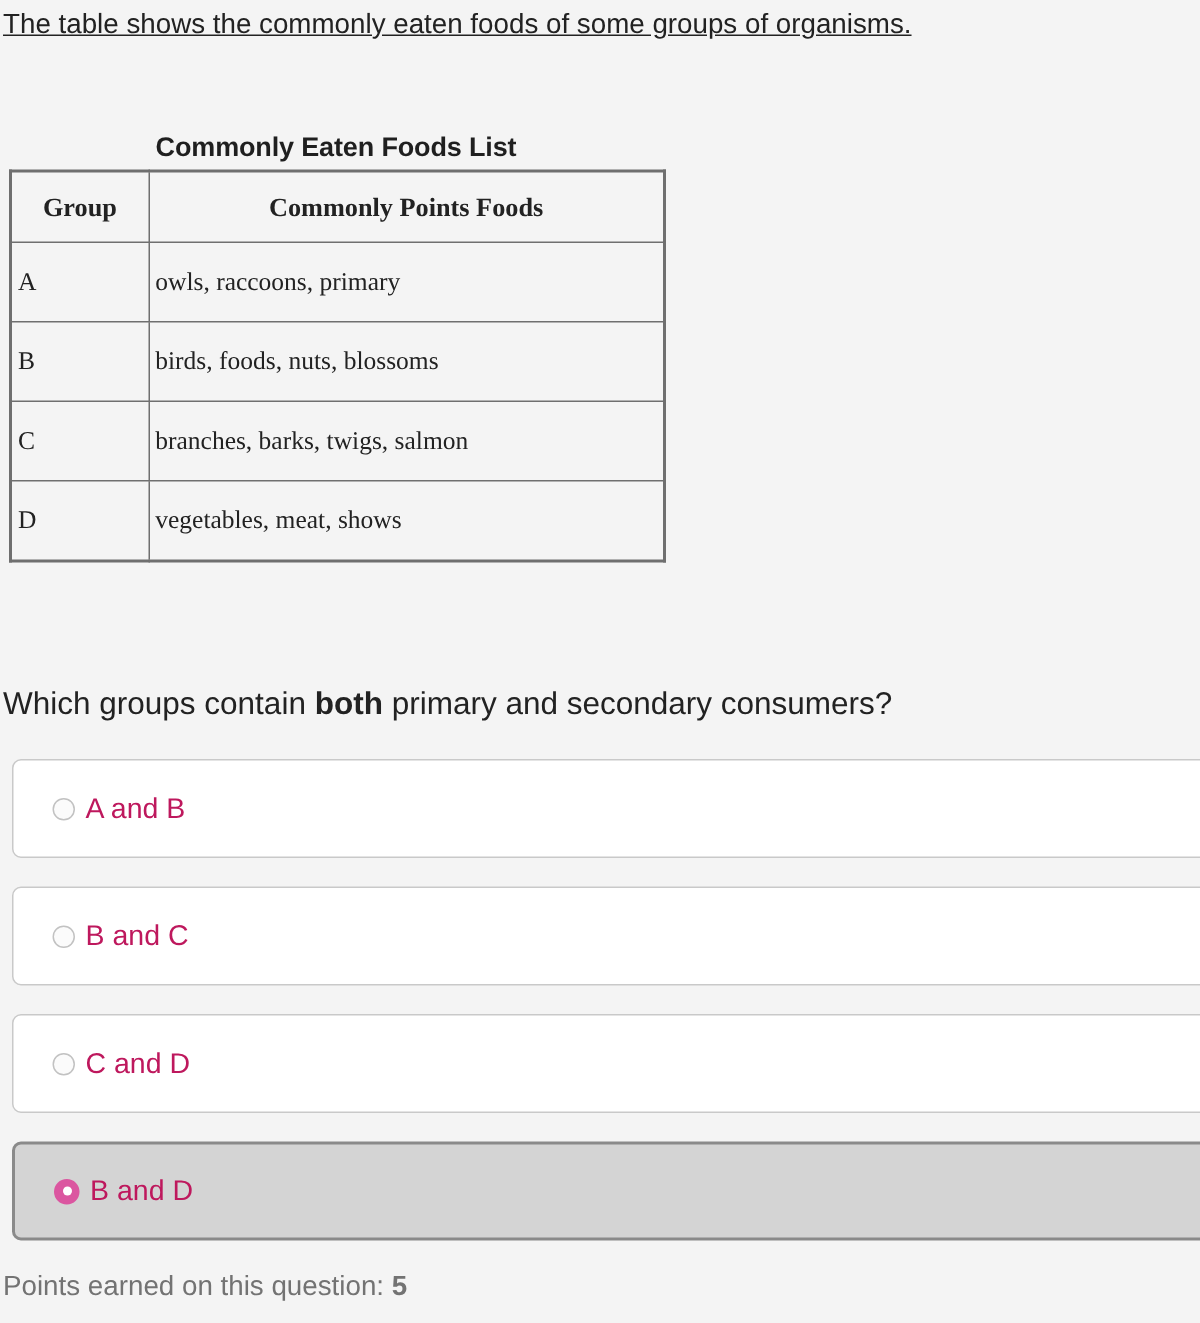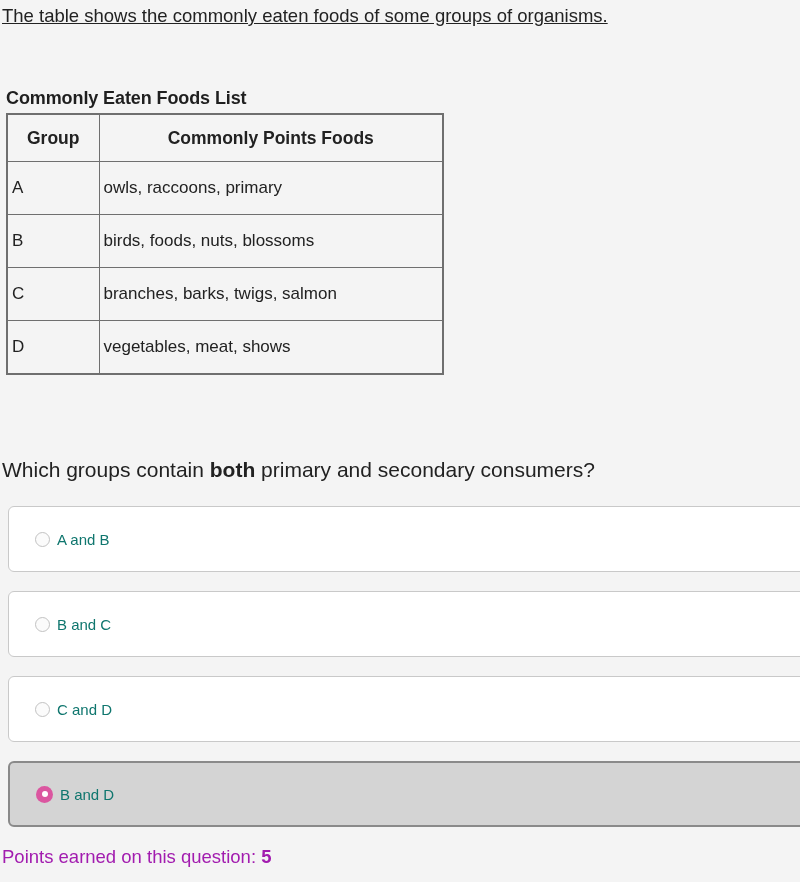--- a/index.html
+++ b/index.html
@@ -32,35 +32,37 @@
   
   .table-block {
     position: absolute;
     left: 6px;
     top: 88px;
     width: 436px;
   }
   .table-caption {
     font-size: 18px;
     font-weight: bold;
+    text-align: center;
     color: #1f1f1f;
     padding-bottom: 4px;
     letter-spacing: -0.1px;
   }
   table.foods-table {
     border-collapse: collapse;
     width: 436px;
     table-layout: fixed;
     background: #f4f4f4;
     border: 2px solid #6f6f6f;
   }
   table.foods-table th,
   table.foods-table td {
     border: 1px solid #6f6f6f;
     color: #222222;
+    font-family: Liberation Serif, serif;
   }
   table.foods-table th {
     font-size: 17.5px;
     font-weight: bold;
     height: 46px;
     padding: 0 4px;
   }
   table.foods-table td {
     font-size: 17px;
     font-weight: normal;
@@ -130,32 +132,32 @@
     left: 50%;
     top: 50%;
     width: 6px;
     height: 6px;
     margin-left: -3px;
     margin-top: -3px;
     border-radius: 50%;
     background: #ffffff;
   }
   .choice-label {
-    font-size: 15px;
-    color: #0f766e;
+    font-size: 19px;
+    color: #be185d;
     line-height: 1;
   }
 
   
   .points-line {
     position: absolute;
     left: 2px;
     top: 846px;
     font-size: 18.5px;
-    color: #a21caf;
+    color: #737373;
     white-space: nowrap;
   }
   .points-line b { font-weight: bold; }
 </style>
 </head>
 <body>
 
 <div class="intro-text">The table shows the commonly eaten foods of some groups of organisms.</div>
 
 <div class="table-block">

